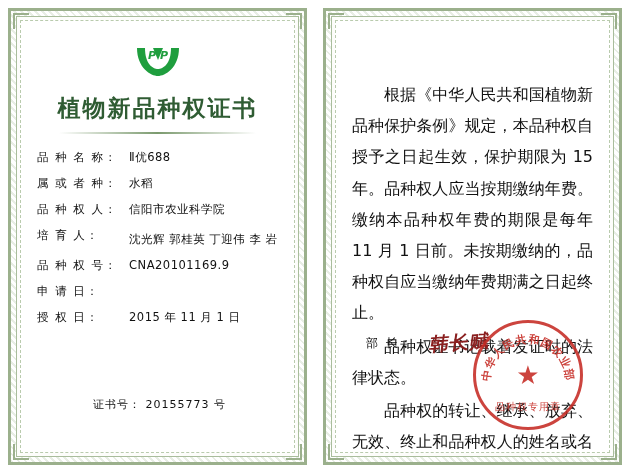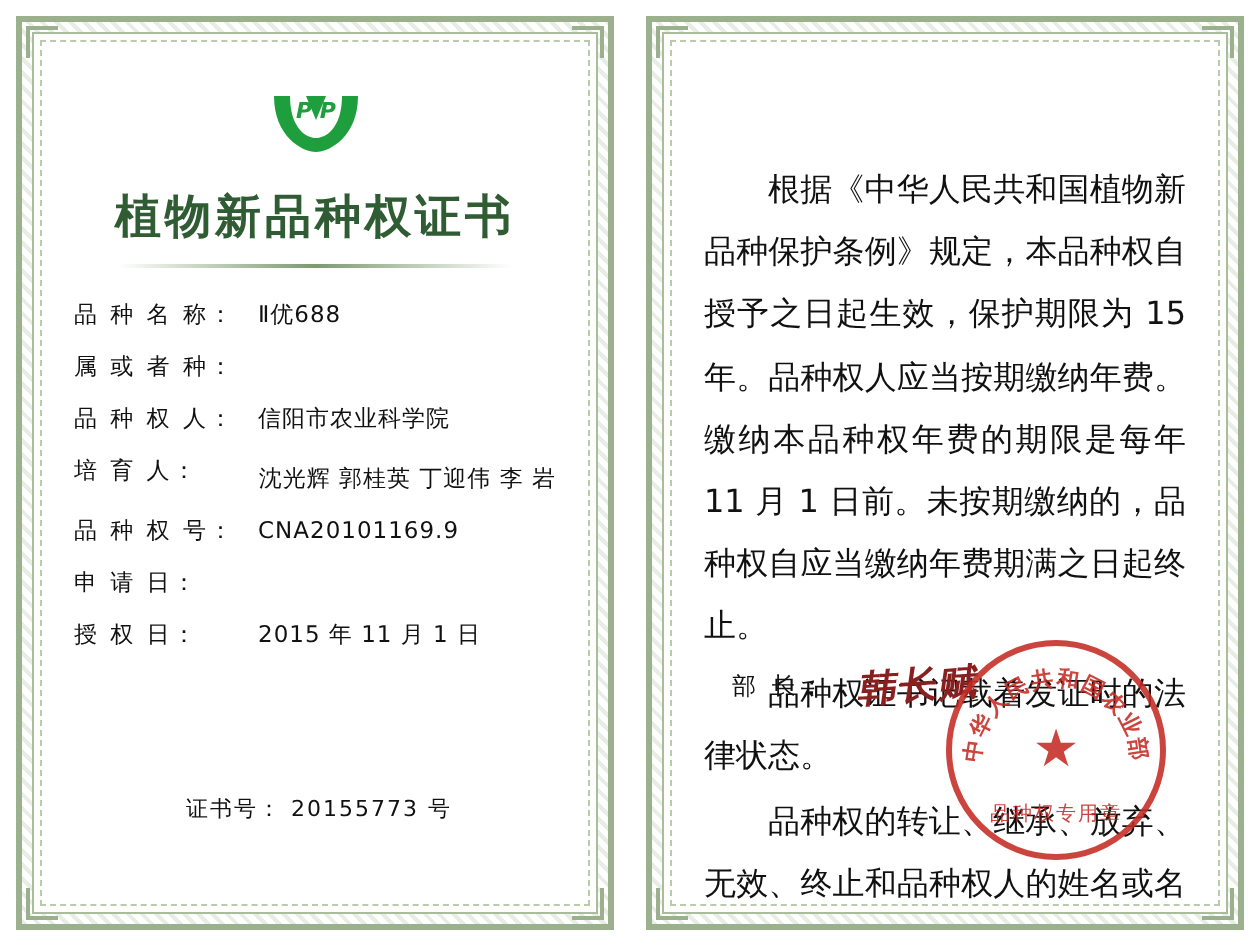--- a/index.html
+++ b/index.html
@@ -125,21 +125,20 @@
     white-space: nowrap;
   }
   .field-value {
     flex: 1;
     text-align: left;
     letter-spacing: 0.5px;
   }
   .field-value .sub-line {
     display: block;
     margin-top: 4px;
-    text-align: right;
   }
   .footer-row {
     position: absolute;
     left: 4px;
     right: 0;
     bottom: 40px;
     text-align: center;
     font-size: 11px;
     letter-spacing: 1px;
     color: #111;
@@ -252,20 +251,21 @@
 
           <div class="field-list">
 
             <div class="field-row">
               <span class="field-label">品 种 名 称：</span>
               <span class="field-value">Ⅱ优688</span>
             </div>
 
             <div class="field-row">
               <span class="field-label">属 或 者 种：</span>
+              <span class="field-value">水稻</span>
             </div>
 
             <div class="field-row">
               <span class="field-label">品 种 权 人：</span>
               <span class="field-value">信阳市农业科学院</span>
             </div>
 
             <div class="field-row">
               <span class="field-label">培 育 人：</span>
               <span class="field-value">

